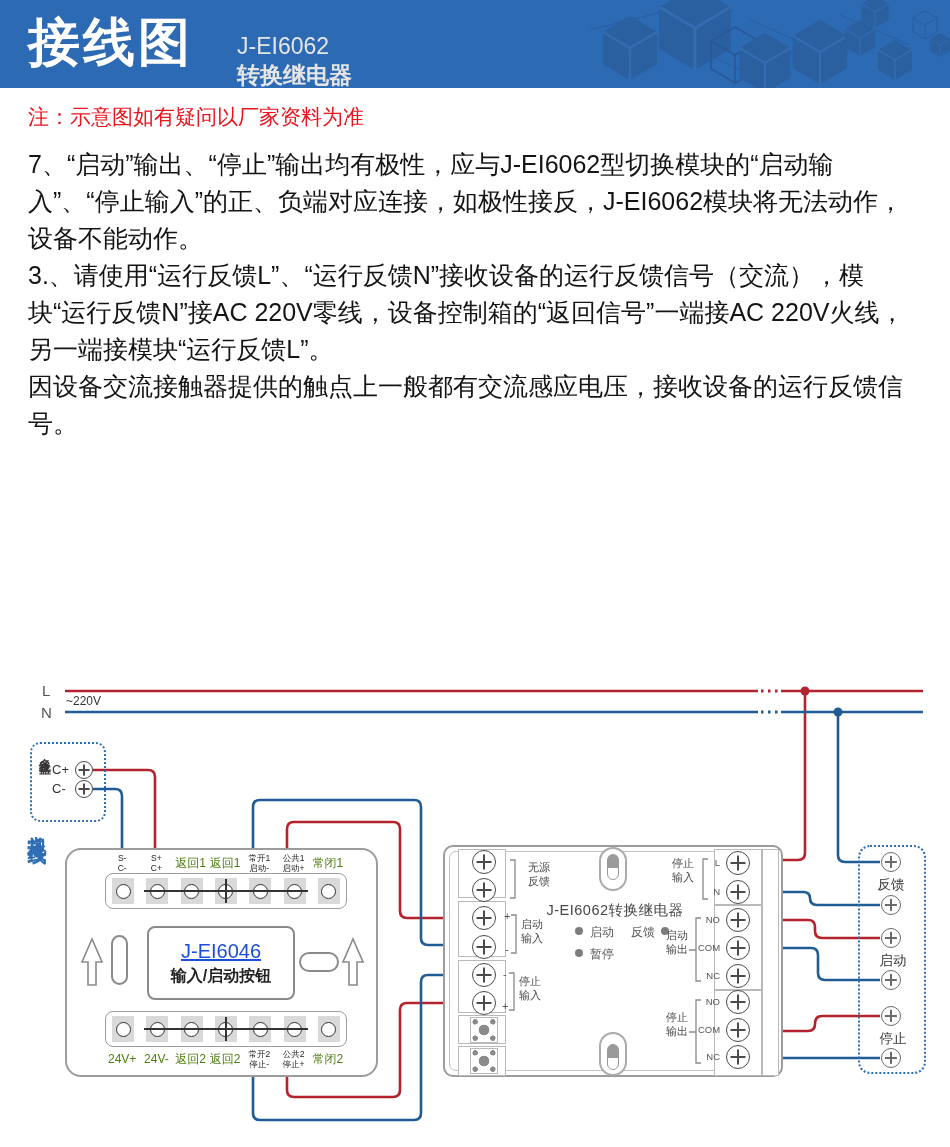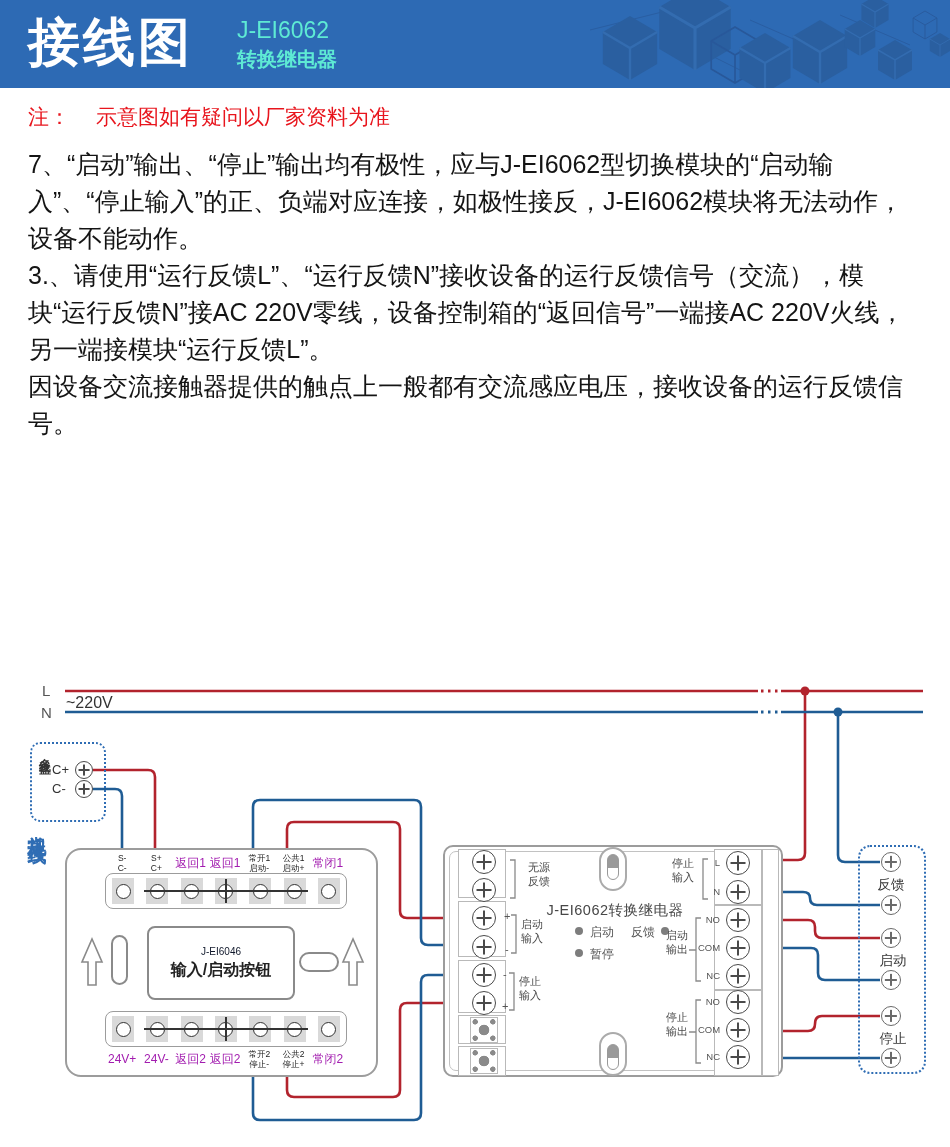--- a/index.html
+++ b/index.html
@@ -3,35 +3,35 @@
 <meta charset="utf-8">
 <style>
   html,body{margin:0;padding:0;background:#fff;}
   .page{position:relative;width:950px;height:1147px;background:#fff;overflow:hidden;
         font-family:"Liberation Sans","DejaVu Sans",sans-serif;}
   .abs{position:absolute;}
 
   
   .header{position:absolute;left:0;top:0;width:950px;height:88px;background:#2d6ab4;}
   .h-title{position:absolute;left:28px;top:8px;font-size:52px;font-weight:bold;color:#fff;letter-spacing:3px;}
-  .h-sub{position:absolute;left:237px;top:16px;color:#5eead4;line-height:29px;}
+  .h-sub{position:absolute;left:237px;top:32px;color:#e5e5e5;line-height:29px;}
   .h-model{font-size:23px;display:block;}
-  .h-prod{font-size:20px;font-weight:bold;display:block;}
+  .h-prod{font-size:23px;font-weight:bold;display:block;}
   .cubes{position:absolute;right:0;top:0;}
 
   
   .note{position:absolute;left:28px;top:103px;font-size:21px;color:#e8151d;}
-  .note .gap{margin-left:26px;}
+  .note .gap{}
   .bodytext{position:absolute;left:28px;top:146px;width:893px;font-size:25px;line-height:37px;color:#141414;}
   .bodytext p{margin:0;}
 
   
   .wiresvg{position:absolute;left:0;top:0;z-index:1;pointer-events:none;}
   .lnlabel{position:absolute;font-size:15px;color:#555;z-index:2;}
-  .vlabel{position:absolute;font-size:16px;color:#333;z-index:2;}
+  .vlabel{position:absolute;font-size:12px;color:#333;z-index:2;}
 
   .screw{display:block;position:absolute;border:1.6px solid #4a4a4a;border-radius:50%;background:#fff;box-sizing:border-box;}
   .screw::before,.screw::after{content:"";position:absolute;background:#4a4a4a;left:50%;top:50%;}
   .screw::before{width:68%;height:2px;transform:translate(-50%,-50%);}
   .screw::after{height:68%;width:2px;transform:translate(-50%,-50%);}
   .s15{width:15px;height:15px;position:static;}
   .s18{width:18px;height:18px;}
   .s20{width:20px;height:20px;border-color:#6a6a6a;}
   .s20::before,.s20::after{background:#6a6a6a;}
   .s24{width:24px;height:24px;}
@@ -42,26 +42,26 @@
   .ptxt{position:absolute;font-size:13px;color:#333;z-index:3;}
   .caption{position:absolute;left:24px;top:820px;writing-mode:vertical-rl;text-orientation:upright;font-size:19px;font-weight:bold;color:#2f6db4;letter-spacing:3px;z-index:2;}
 
   
   .module1{position:absolute;left:65px;top:848px;width:313px;height:229px;background:#fff;border:2px solid #9c9c9c;border-radius:16px;z-index:2;box-sizing:border-box;}
   .strip{position:absolute;border:1.5px solid #9c9c9c;border-radius:8px;display:grid;grid-template-columns:repeat(7,1fr);align-items:center;justify-items:center;box-sizing:border-box;}
   .row7{position:absolute;display:grid;grid-template-columns:repeat(7,1fr);justify-items:center;}
   .tcell{text-align:center;}
   .tcell span{display:block;}
   .sm{font-size:8.5px;line-height:9.5px;color:#222;}
-  .lg{font-size:12px;line-height:18px;color:#a21caf;text-align:right;}
+  .lg{font-size:12px;line-height:18px;color:#4d7c0f;text-align:right;}
   .pad{width:22px;height:26px;background:#d9d9d9;display:flex;align-items:center;justify-content:center;}
   .pad .screw{border-color:#333;}
   .pad .screw::before,.pad .screw::after{background:#333;}
   .namebox{position:absolute;left:80px;top:76px;width:148px;height:74px;border:2px solid #8a8a8a;border-radius:8px;display:flex;flex-direction:column;align-items:center;justify-content:center;box-sizing:border-box;}
-  .nb1{font-size:10px;color:#0f172a;}
+  .nb1{font-size:20px;color:#1d4ed8;text-decoration:underline;}
   .nb2{font-size:16px;font-weight:bold;color:#222;margin-top:3px;}
   .pillv{position:absolute;left:44px;top:85px;width:17px;height:50px;border:2px solid #8a8a8a;border-radius:10px;box-sizing:border-box;}
   .pillh{position:absolute;left:232px;top:102px;width:40px;height:20px;border:2px solid #8a8a8a;border-radius:10px;box-sizing:border-box;}
 
   
   .module2{position:absolute;left:443px;top:845px;width:340px;height:232px;background:#fff;border:2px solid #9c9c9c;border-radius:10px;z-index:2;box-sizing:border-box;}
   .m2inner{position:absolute;left:4px;top:4px;right:4px;bottom:4px;border:1px solid #c2c2c2;border-radius:7px;}
   .cellbox{position:absolute;border:1.5px solid #b9b9b9;background:#fff;box-sizing:border-box;}
   .btn{position:absolute;width:28px;height:26px;border:1.5px solid #b9b9b9;box-sizing:border-box;
        background:

